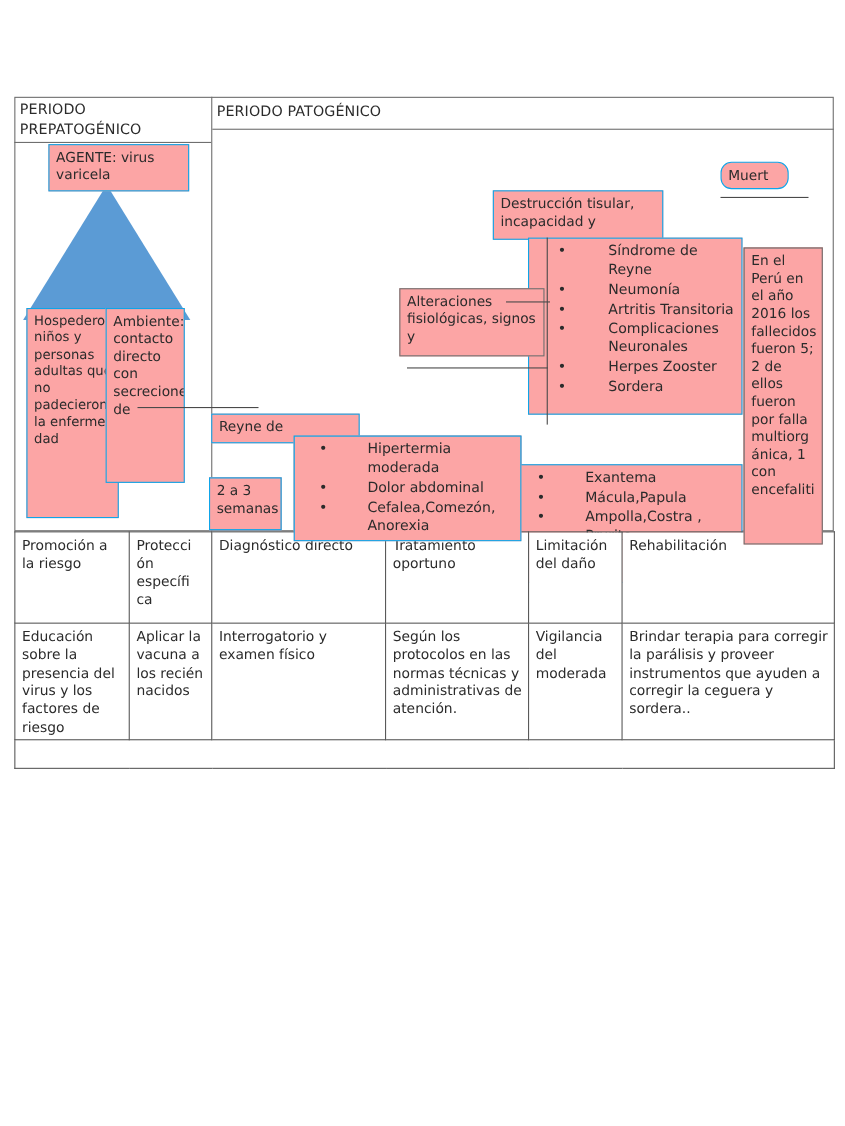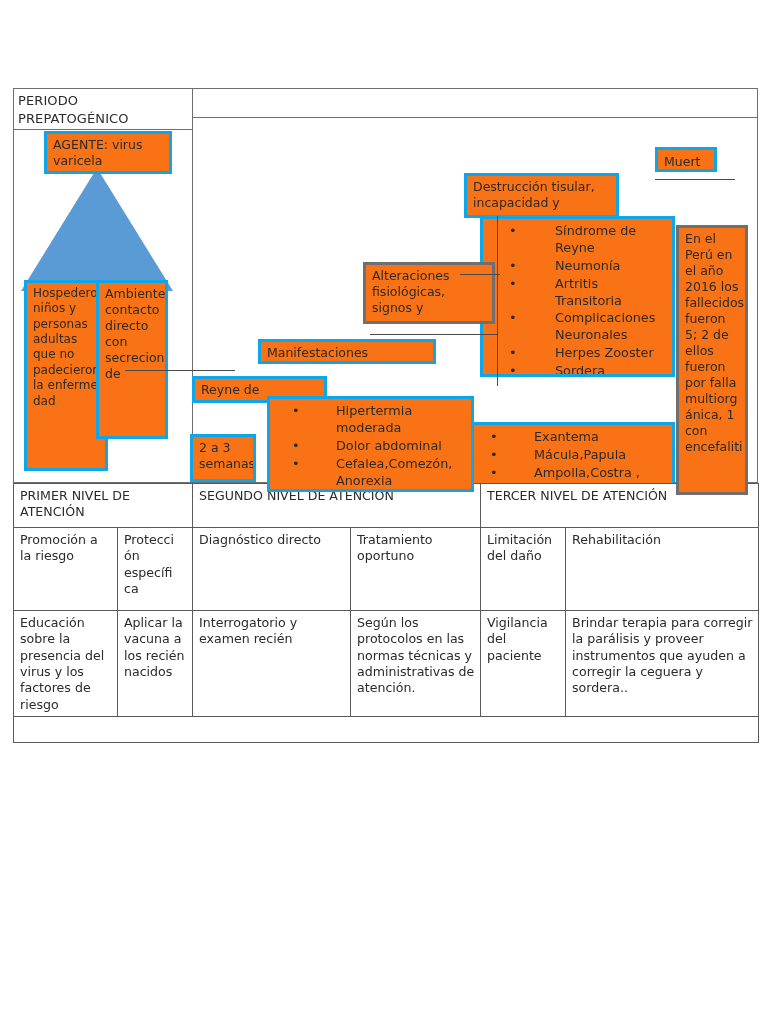--- a/index.html
+++ b/index.html
@@ -20,22 +20,22 @@
     position: absolute;
     left: 0; top: 0;
     width: 768px;
     height: 824px;
   }
 
   
   .abox {
     position: absolute;
     box-sizing: border-box;
-    background: #f97316;
-    border: 3px solid #0ea5e9;
+    background: #fca5a5;
+    border: 1px solid #0ea5e9;
     font-size: 12.5px;
     line-height: 1.28;
     color: #2b2b2b;
     overflow: hidden;
   }
   .pad { padding: 3px 5px 2px 6px; }
 
   
   #outer-frame {
     position: absolute;
@@ -138,41 +138,42 @@
 
 <div class="canvas">
 
   <div id="outer-frame"></div>
   <div id="period-divider"></div>
   <div id="prepat-header-rule"></div>
   <div id="patog-header-rule"></div>
 
   <div class="hdr" style="left:18px; top:92px; width:165px;">PERIODO PREPATOGÉNICO</div>
 
+  <div class="hdr" style="left:197px; top:93px; width:340px;">PERIODO PATOGÉNICO</div>
 
   <div id="triangle"></div>
 
   <div class="abox pad" style="left:44px; top:131px; width:128px; height:43px;">
     <span>AGENTE: virus varicela</span>
   </div>
 
   <div class="abox pad" style="left:24px; top:280px; width:84px; height:191px; font-size:12px;">
     <span>Hospedero: niños y personas adultas que no padecieron la enferme dad</span>
   </div>
 
   <div class="abox pad" style="left:96px; top:280px; width:72px; height:159px; font-size:12.5px;">
     <span>Ambiente: contacto directo con secreciones de</span>
   </div>
 
-  <div class="abox" style="left:655px; top:147px; width:62px; height:25px; padding:4px 6px;">
+  <div class="abox" style="left:655px; top:147px; width:62px; height:25px; padding:4px 6px;border-radius:10px;">
     <span>Muert</span>
   </div>
   <div class="rule" style="left:655px; top:179px; width:80px; height:1px;"></div>
 
-  <div class="abox pad" style="left:464px; top:173px; width:155px; height:45px;">
+  <div class="abox pad" style="left:448px; top:173px; width:155px; height:45px;">
     <span>Destrucción tisular, incapacidad y</span>
   </div>
 
   <div class="abox" style="left:480px; top:216px; width:195px; height:161px;">
     <ul class="blist">
       <li>Síndrome de Reyne</li>
       <li>Neumonía</li>
       <li>Artritis Transitoria</li>
       <li>Complicaciones Neuronales</li>
       <li>Herpes Zooster</li>
@@ -181,23 +182,20 @@
   </div>
 
   <div class="abox pad" style="left:363px; top:262px; width:132px; height:62px; border-color:#6f6f6f;">
     <span>Alteraciones fisiológicas, signos y</span>
   </div>
 
   <div class="rule" style="left:370px; top:334px; width:128px; height:1px;"></div>
   <div class="rule" style="left:497px; top:216px; width:1px; height:170px;"></div>
   <div class="rule" style="left:460px; top:274px; width:40px; height:1px;"></div>
 
-  <div class="abox pad" style="left:258px; top:339px; width:178px; height:25px;">
-    <span>Manifestaciones</span>
-  </div>
   <div class="rule" style="left:125px; top:370px; width:110px; height:1px;"></div>
 
   <div class="abox pad" style="left:192px; top:376px; width:135px; height:27px;">
     <span>Reyne de</span>
   </div>
 
   <div class="abox pad" style="left:190px; top:434px; width:66px; height:48px;">
     <span>2 a 3 semanas</span>
   </div>
 
@@ -226,38 +224,33 @@
       <colgroup>
         <col style="width:104px">
         <col style="width:75px">
         <col style="width:158px">
         <col style="width:130px">
         <col style="width:85px">
         <col style="width:193px">
       </colgroup>
       <tbody>
         <tr>
-          <td class="hdrcell" colspan="2">PRIMER NIVEL DE ATENCIÓN</td>
-          <td class="hdrcell" colspan="2">SEGUNDO NIVEL DE ATENCIÓN</td>
-          <td class="hdrcell" colspan="2">TERCER NIVEL DE ATENCIÓN</td>
-        </tr>
-        <tr>
           <td class="midcell">Promoción a la riesgo</td>
           <td class="midcell">Protecci ón específi ca</td>
           <td class="midcell">Diagnóstico directo</td>
           <td class="midcell">Tratamiento oportuno</td>
           <td class="midcell">Limitación del daño</td>
           <td class="midcell">Rehabilitación</td>
         </tr>
         <tr>
           <td class="botcell">Educación sobre la presencia del virus y los factores de riesgo</td>
           <td class="botcell">Aplicar la vacuna a los recién nacidos</td>
-          <td class="botcell">Interrogatorio y examen recién</td>
+          <td class="botcell">Interrogatorio y examen físico</td>
           <td class="botcell">Según los protocolos en las normas técnicas y administrativas de atención.</td>
-          <td class="botcell">Vigilancia del paciente</td>
+          <td class="botcell">Vigilancia del moderada</td>
           <td class="botcell">Brindar terapia para corregir la parálisis y proveer instrumentos que ayuden a corregir la ceguera y sordera..</td>
         </tr>
         <tr>
           <td class="emptyrow" colspan="6"></td>
         </tr>
       </tbody>
     </table>
   </div>
 
   <div class="abox" style="left:267px; top:396px; width:207px; height:96px; z-index:5;">

